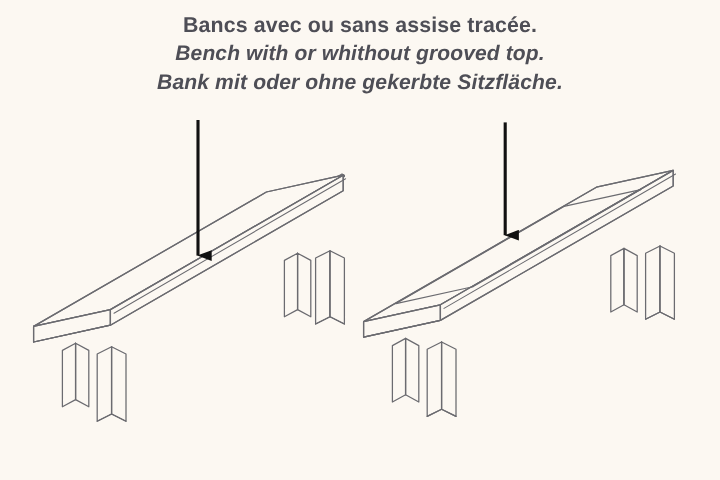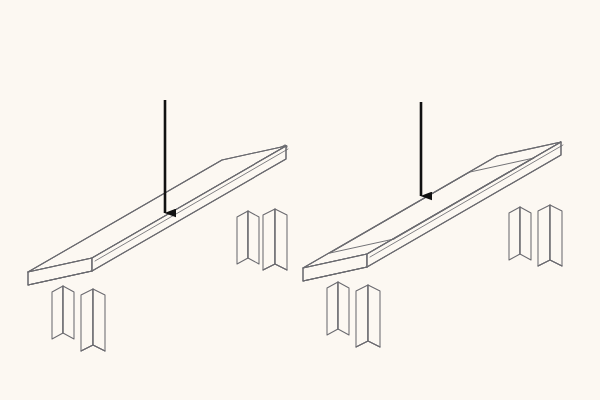--- a/index.html
+++ b/index.html
@@ -56,20 +56,25 @@
   }
   .bench-svg {
     display: block;
   }
 </style>
 </head>
 <body>
 
 <div id="stage">
 
+  <div class="caption-block">
+    <span class="caption-line l1">Bancs avec ou sans assise tracée.</span>
+    <span class="caption-line l2">Bench with or whithout grooved top.</span>
+    <span class="caption-line l3">Bank mit oder ohne gekerbte Sitzfläche.</span>
+  </div>
 
   <svg id="artwork" class="bench-svg" viewBox="0 0 600 400" xmlns="http://www.w3.org/2000/svg">
 
     <defs>
       <marker id="arrowhead" markerWidth="9" markerHeight="12" refX="4.5" refY="11.4" orient="auto" markerUnits="userSpaceOnUse">
         <polygon points="0,0 9,0 4.5,12" fill="#111111"></polygon>
       </marker>
       <g id="leg-shape">
         
       </g>

